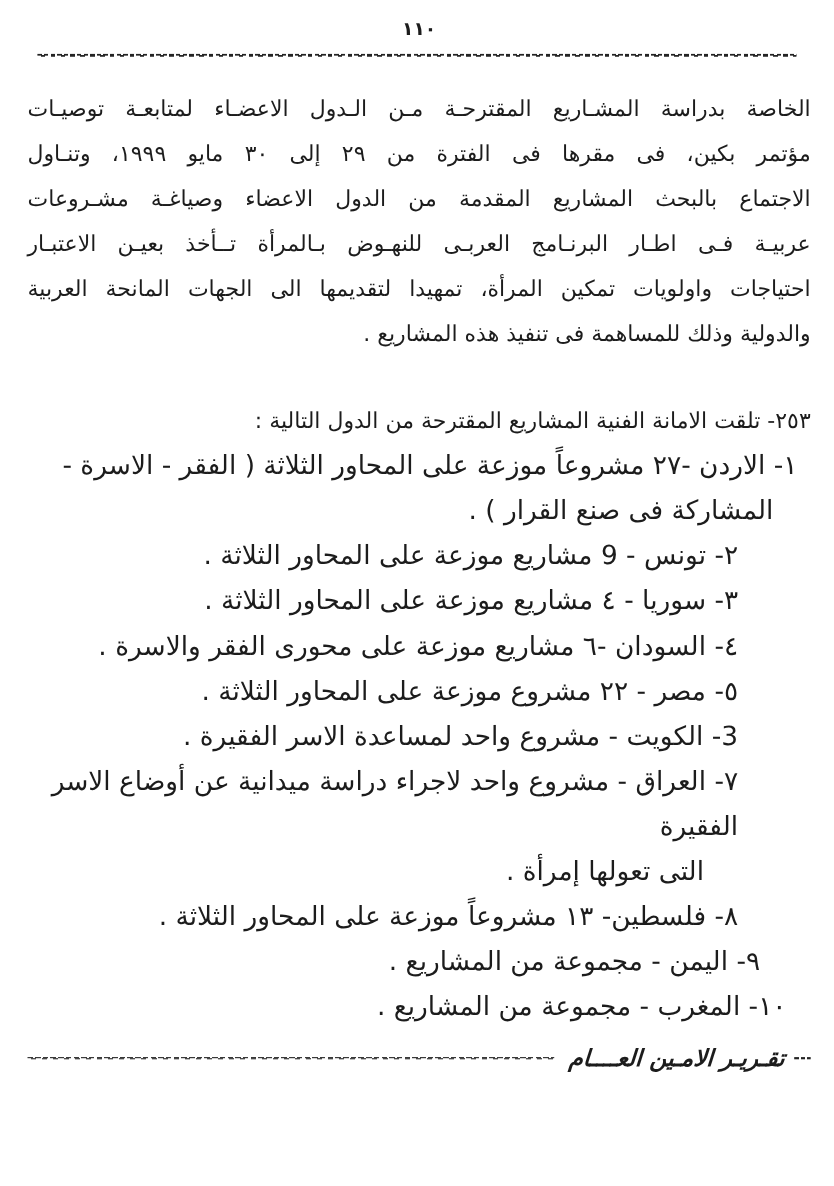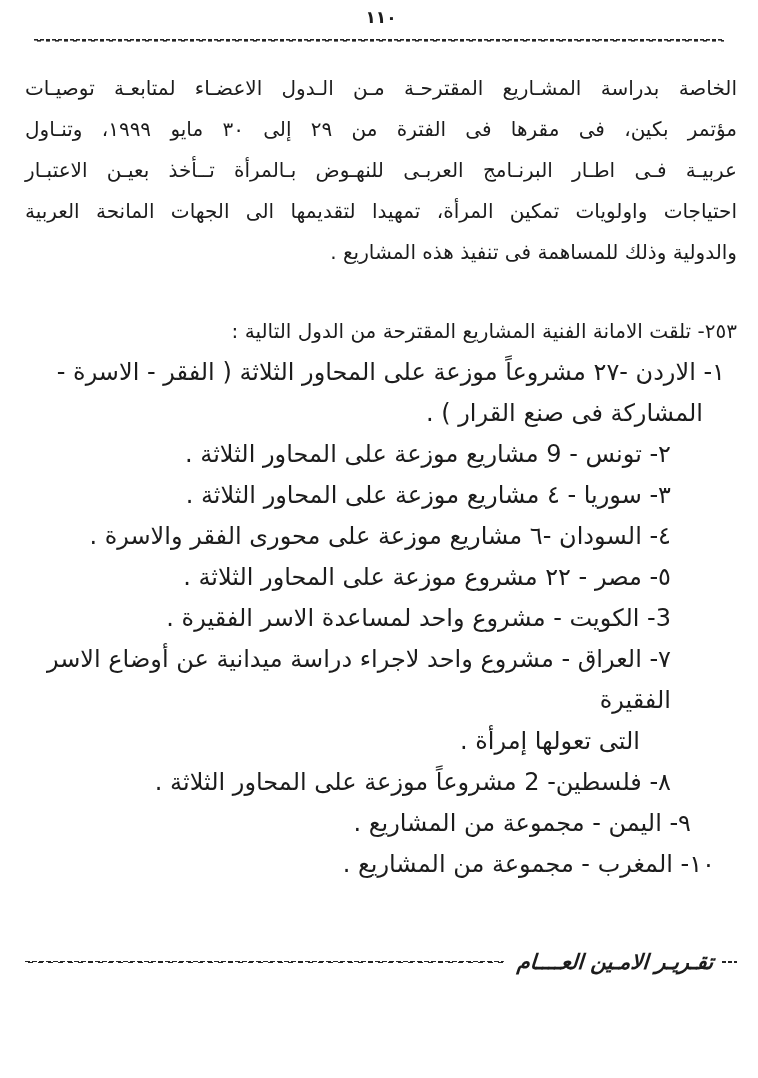--- a/index.html
+++ b/index.html
@@ -16,21 +16,21 @@
     font-family: "DejaVu Sans", sans-serif;
     direction: rtl;
     overflow: hidden;
     box-sizing: border-box;
   }
   .inner {
     padding: 0 21px 0 25px;
   }
   .page-number {
     text-align: center;
-    padding-top: 7px;
+    padding-top: 17px;
     font-size: 17px;
     letter-spacing: 7px;
     font-weight: bold;
   }
   .top-divider {
     height: 3px;
     margin: 12px 13px 0 9px;
     background:
       repeating-linear-gradient(90deg, #242424 0 4px, rgba(0,0,0,0) 4px 6px) top / 100% 1.6px no-repeat,
       repeating-linear-gradient(90deg, rgba(0,0,0,0) 0 3px, #242424 3px 7px, rgba(0,0,0,0) 7px 9px) bottom / 100% 1.6px no-repeat;
@@ -105,20 +105,21 @@
 <div class="page">
   <div class="inner">
 
     <div class="page-number">١١٠</div>
 
     <div class="top-divider"></div>
 
     <div class="para">
       <div class="pline">الخاصة بدراسة المشـاريع المقترحـة مـن الـدول الاعضـاء لمتابعـة توصيـات</div>
       <div class="pline">مؤتمر بكين، فى مقرها  فى الفترة من ٢٩ إلى ٣٠ مايو ١٩٩٩، وتنـاول</div>
+      <div class="pline">الاجتماع بالبحث المشاريع المقدمة من الدول الاعضاء  وصياغـة مشـروعات</div>
       <div class="pline">عربيـة فـى اطـار البرنـامج العربـى للنهـوض بـالمرأة تــأخذ بعيـن الاعتبـار</div>
       <div class="pline">احتياجات واولويات تمكين المرأة، تمهيدا لتقديمها الى الجهات المانحة العربية</div>
       <div class="pline last">والدولية وذلك للمساهمة فى تنفيذ هذه المشاريع .</div>
     </div>
 
     <div class="section-head">٢٥٣- تلقت الامانة الفنية المشاريع المقترحة من الدول التالية :</div>
 
     <ol class="items">
       <li>
         <div class="iline">١- الاردن -٢٧  مشروعاً موزعة على المحاور الثلاثة ( الفقر - الاسرة -</div>
@@ -137,21 +138,21 @@
         <div class="iline">٥- مصر - ٢٢ مشروع موزعة على المحاور الثلاثة .</div>
       </li>
       <li>
         <div class="iline">3- الكويت - مشروع واحد لمساعدة الاسر الفقيرة .</div>
       </li>
       <li>
         <div class="iline">٧- العراق - مشروع واحد لاجراء دراسة ميدانية عن أوضاع الاسر الفقيرة</div>
         <div class="iline cont-7">التى تعولها إمرأة .</div>
       </li>
       <li>
-        <div class="iline">٨- فلسطين- 2 مشروعاً موزعة على المحاور الثلاثة .</div>
+        <div class="iline">٨- فلسطين- ١٣ مشروعاً موزعة على المحاور الثلاثة .</div>
       </li>
       <li>
         <div class="iline">٩-  اليمن - مجموعة من المشاريع .</div>
       </li>
       <li>
         <div class="iline">١٠- المغرب - مجموعة من المشاريع .</div>
       </li>
     </ol>
 
   </div>

